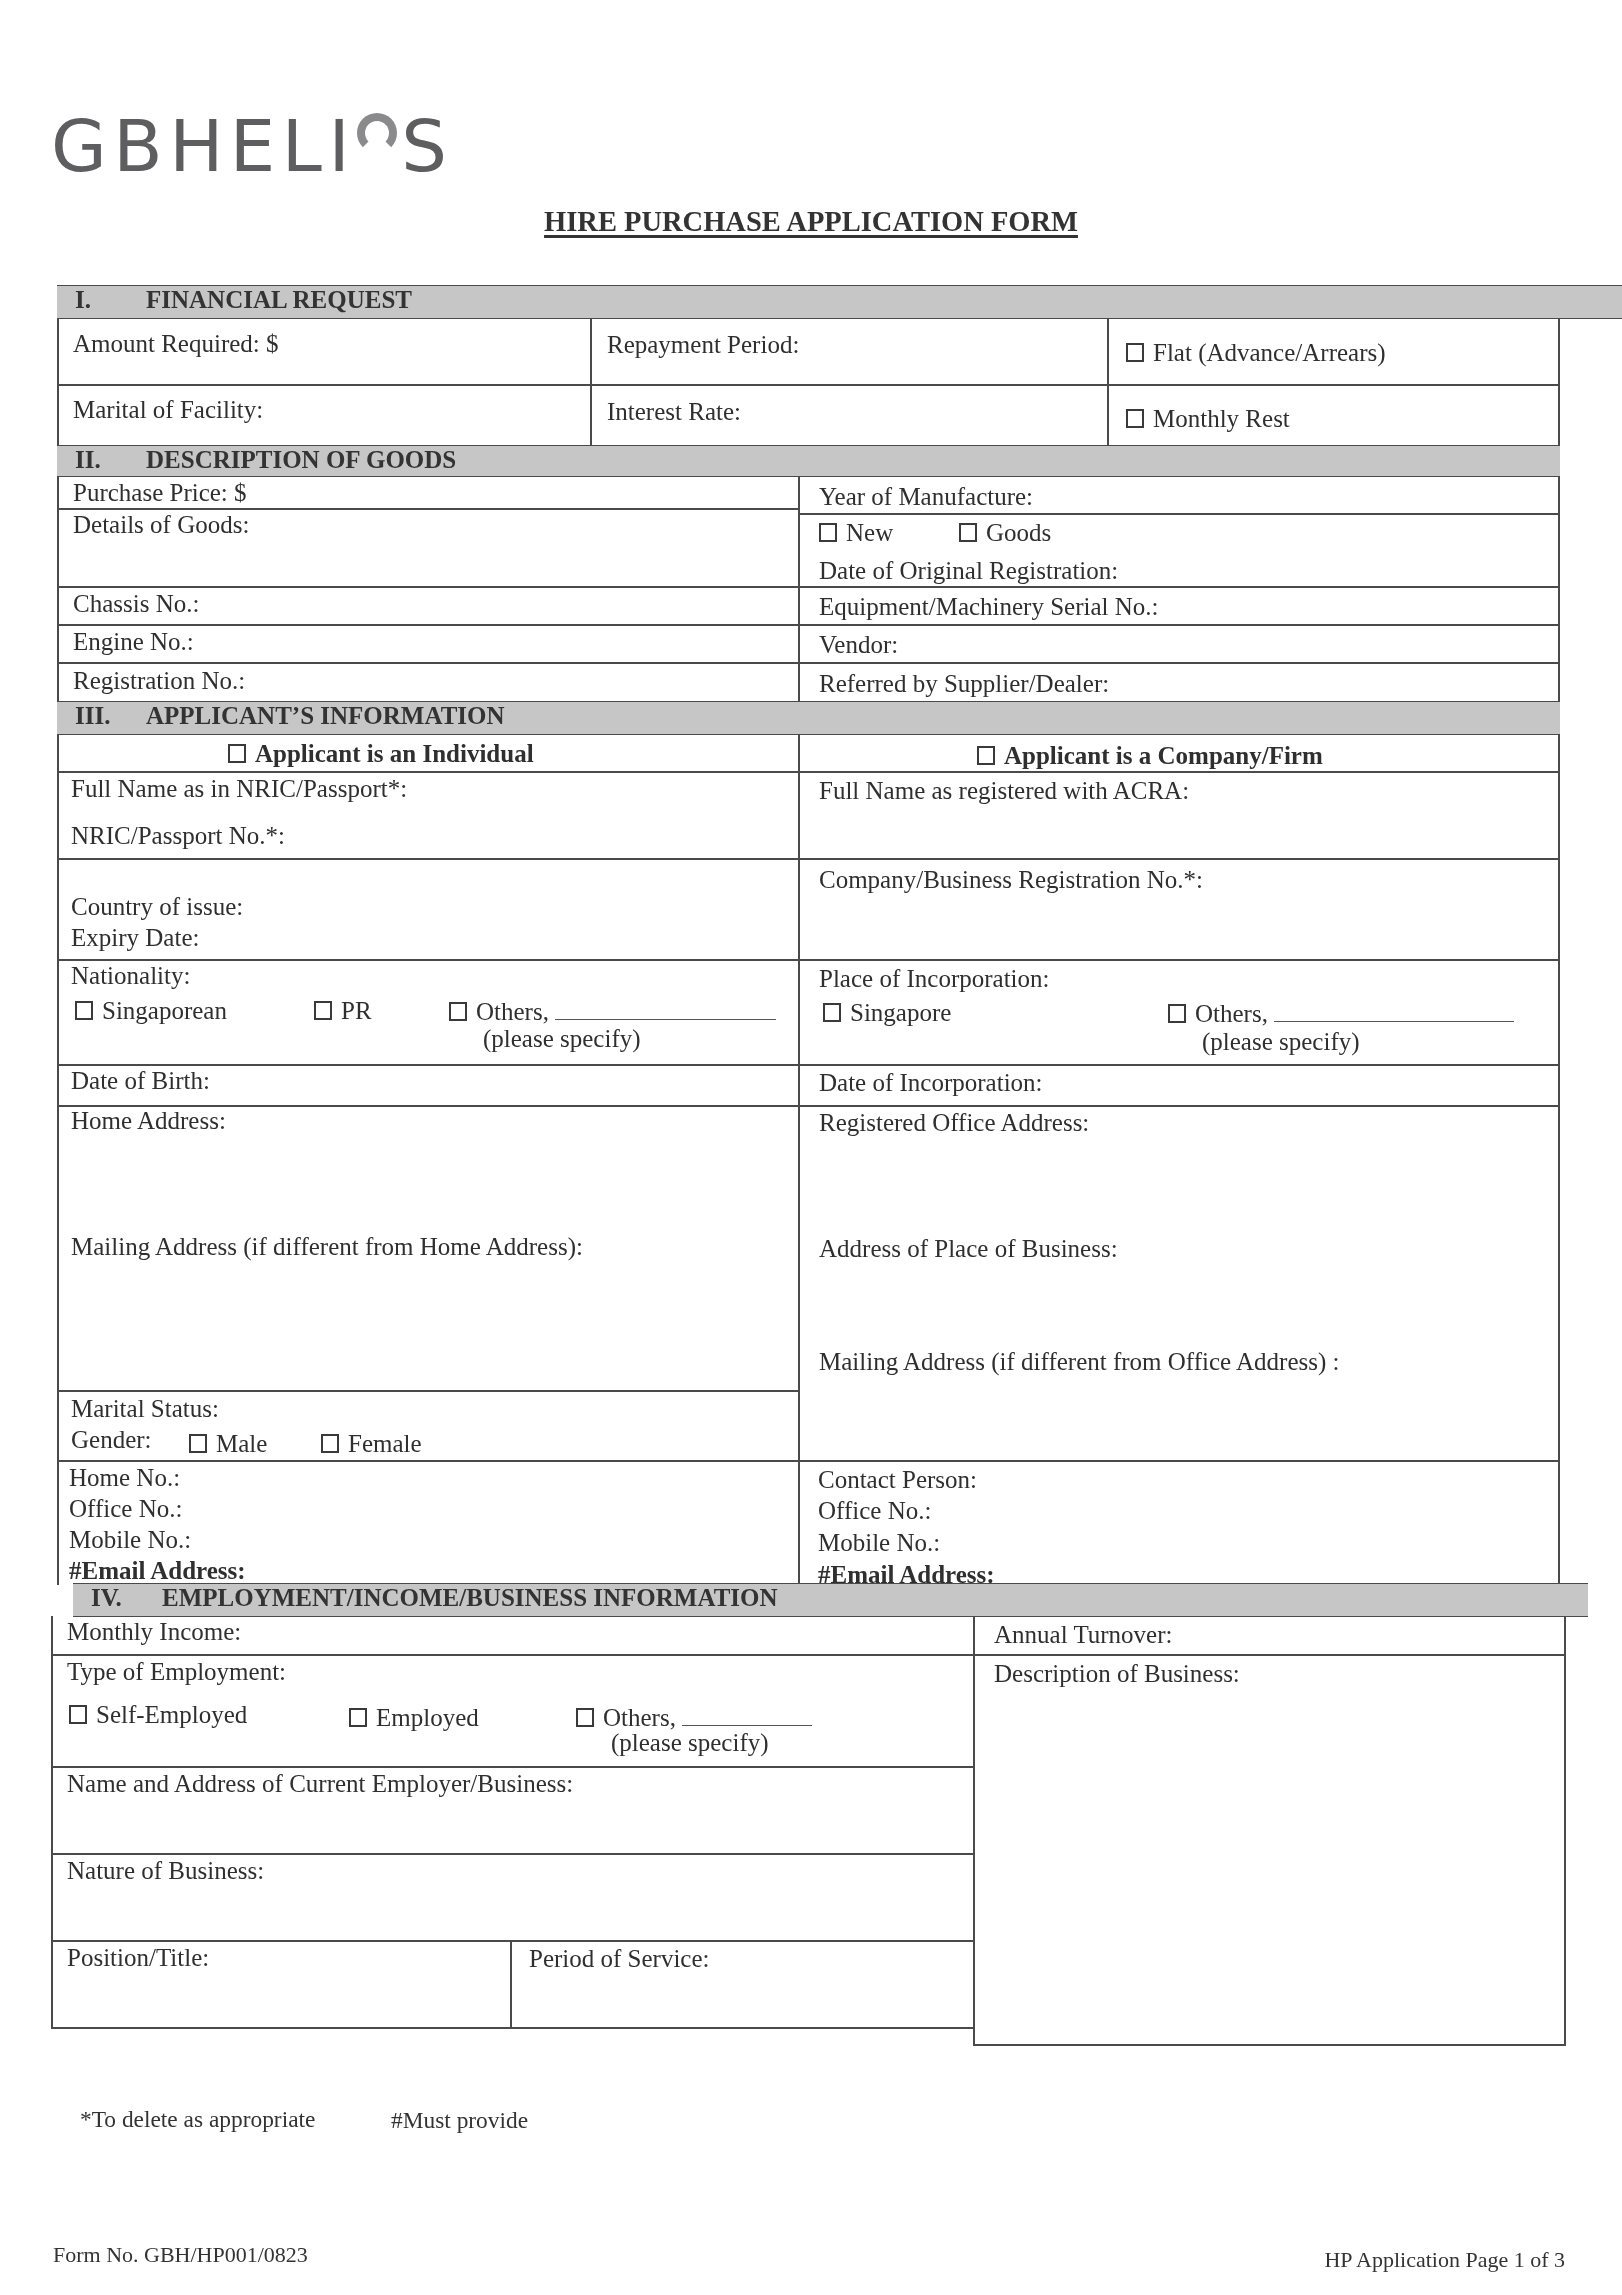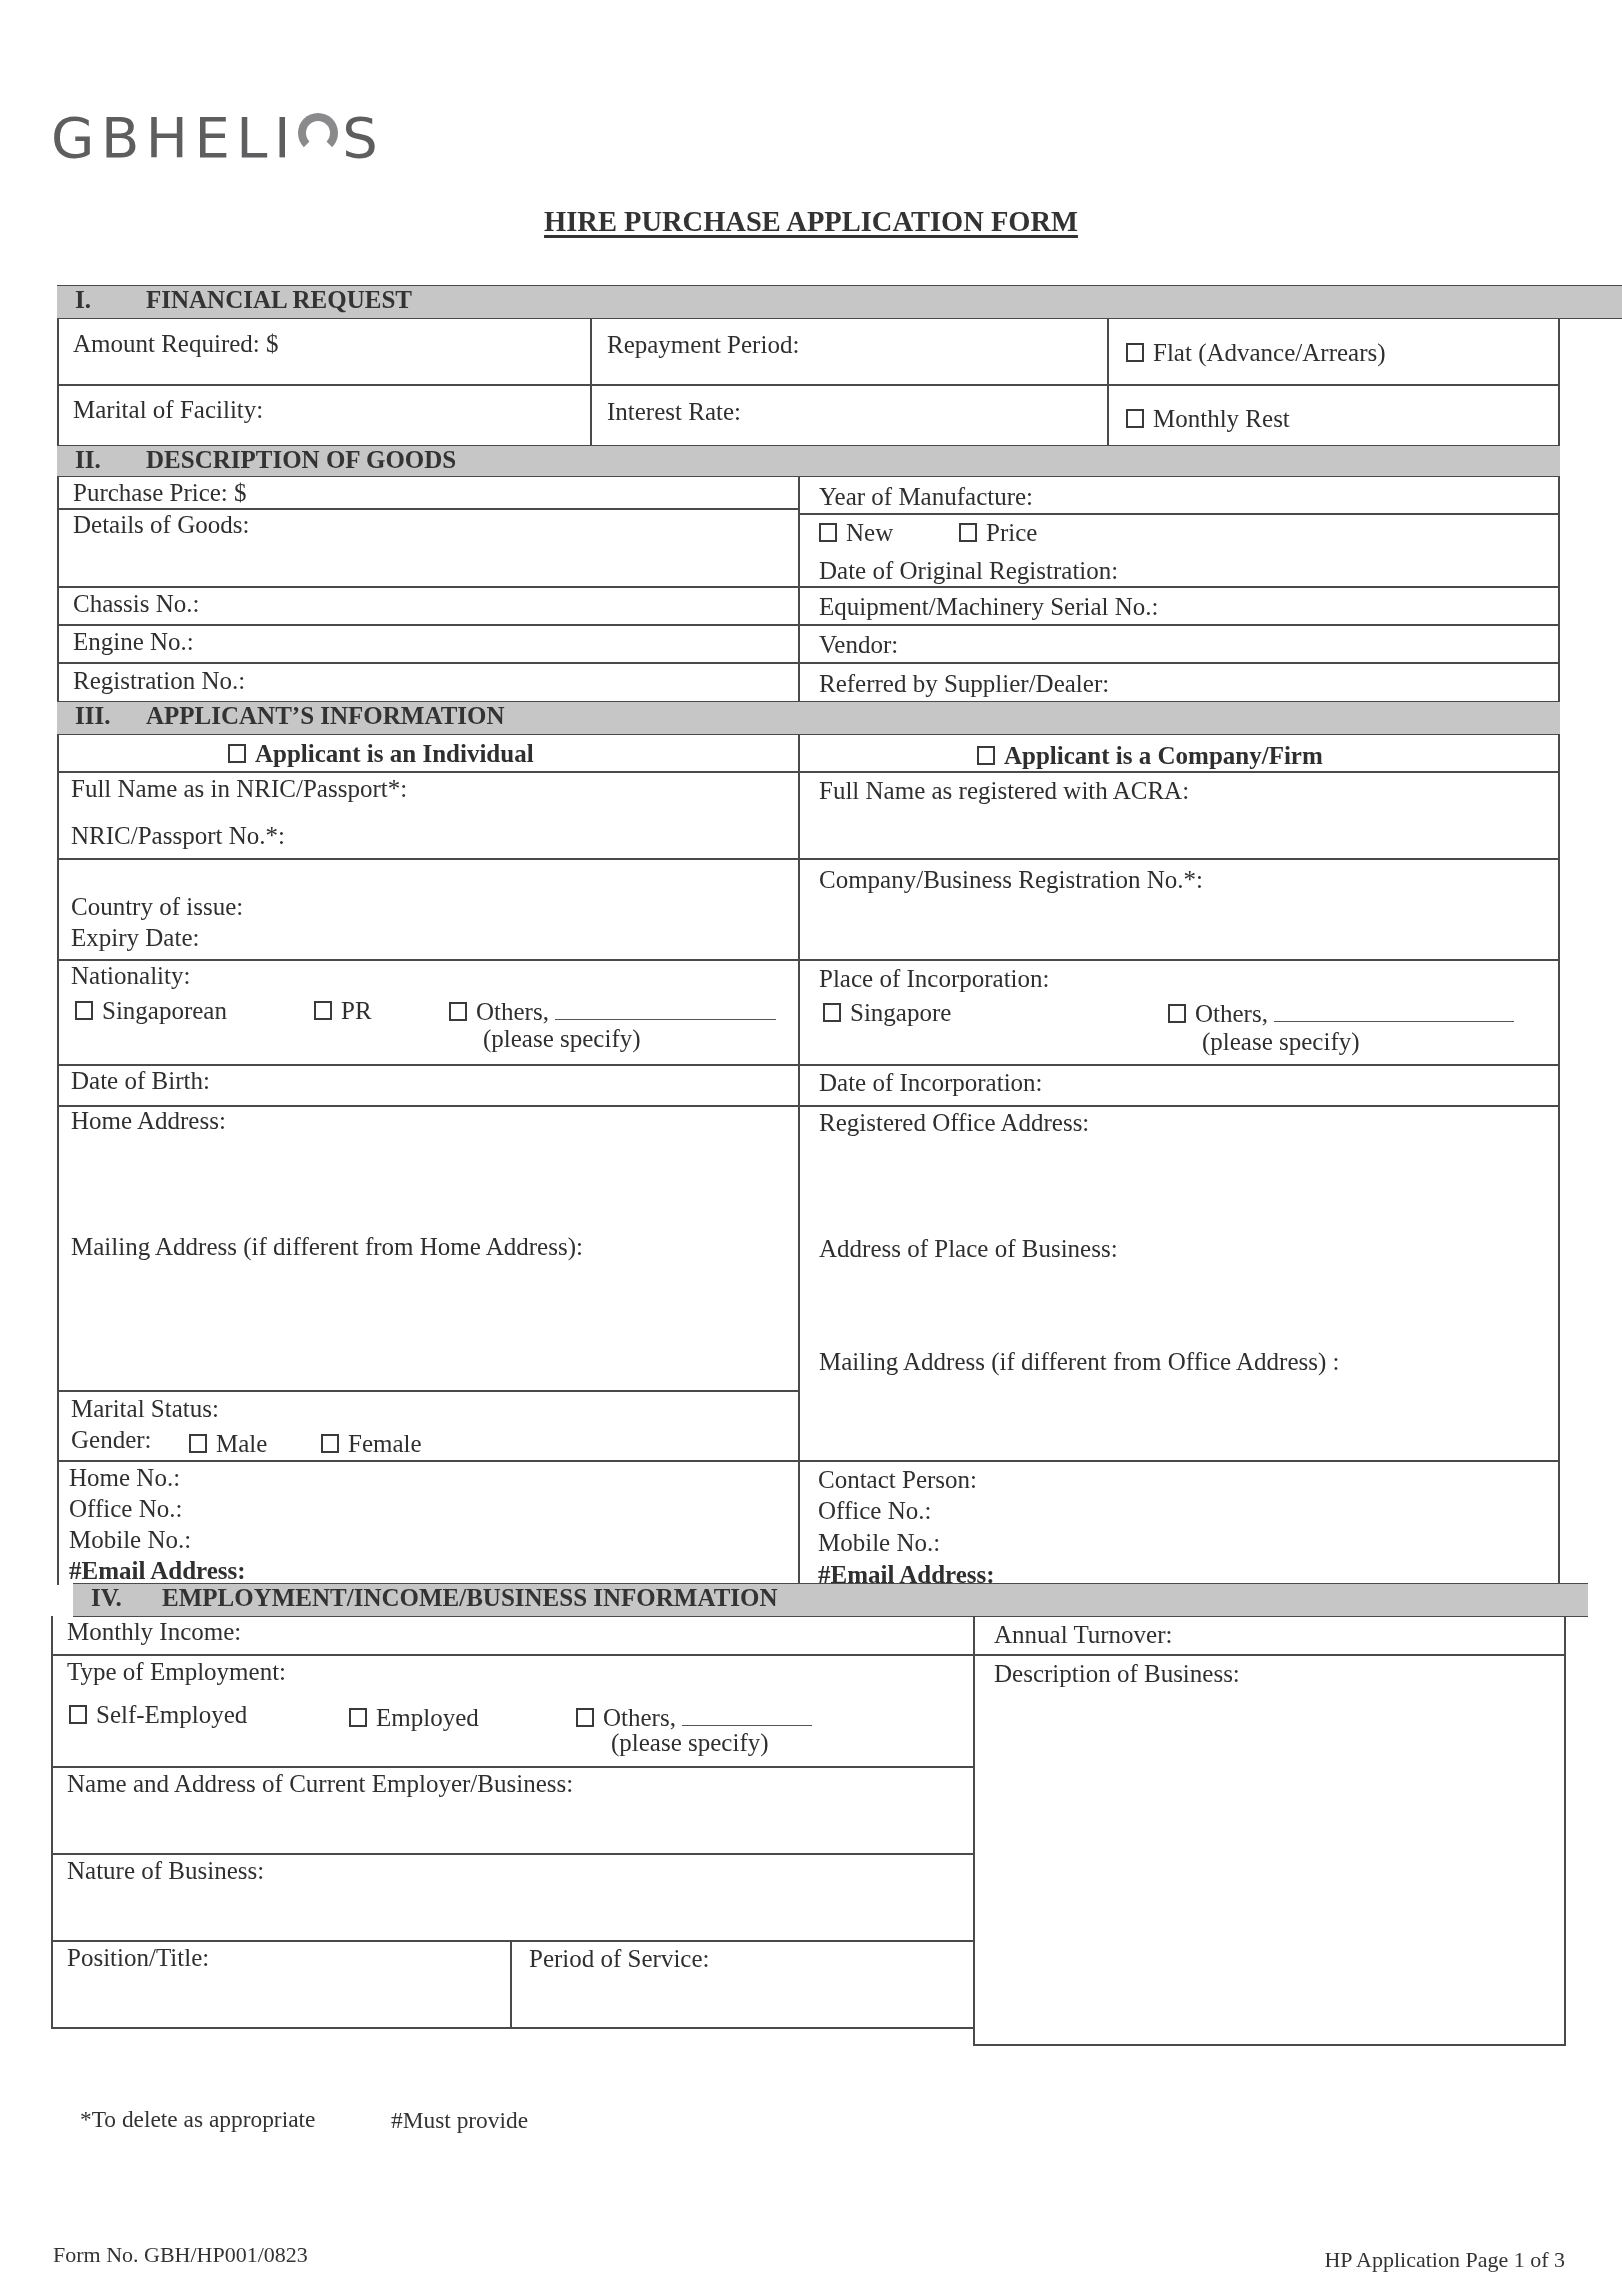--- a/index.html
+++ b/index.html
@@ -1,20 +1,20 @@
 <!DOCTYPE html>
 <html style="font-size:10.4px"><head>
 <meta charset="utf-8">
 <style>
   html, body { margin:0; padding:0; background:#ffffff; }
   body { width:1622px; height:2295px; position:relative; overflow:hidden;
          font-family:"Liberation Serif", "DejaVu Serif", serif; color:#2a2a2a; }
   .abs { position:absolute; }
   .logo { left:51px; top:110px; font-family:"DejaVu Sans", "Liberation Sans", sans-serif;
-          font-size:56px; letter-spacing:6.5px; color:#5e5e60; font-weight:500; line-height:1; }
+          font-size:72px; letter-spacing:6.5px; color:#5e5e60; font-weight:500; line-height:1; }
   .logo .arc { display:inline-block; width:40px; height:40px; border:8.4px solid #8a8a8c; border-bottom-color:transparent;
                border-radius:50%; vertical-align:top; margin:0 3.9px 0 1.3px; position:relative; top:2.6px; box-sizing:border-box;}
   .title { left:0; width:1622px; top:206px; text-align:center; font-size:28.5px; font-weight:bold;
            text-decoration:underline; text-decoration-thickness:2.6px; text-underline-offset:3.9px; color:#333; }
   .line-h { position:absolute; height:1.9px; background:#4a4a4a; }
   .line-v { position:absolute; width:1.9px; background:#4a4a4a; }
   .hdr { position:absolute; background:#c6c6c6; border-top:1.9px solid #4a4a4a; border-bottom:1.9px solid #4a4a4a;
          box-sizing:border-box; font-weight:bold; font-size:25px; color:#333; padding-left:18px; line-height:27px; }
   .hdr .num { display:inline-block; width:71px; }
   .lbl { position:absolute; font-size:25px; color:#2f2f2f; white-space:nowrap; line-height:28.5px; }
@@ -64,21 +64,21 @@
 <div class="line-h" style="left:798px; top:513px; width:762px;"></div>
 
 <div class="lbl" style="left:73px; top:479px;">Purchase Price: $</div>
 <div class="lbl" style="left:73px; top:511px;">Details of Goods:</div>
 <div class="lbl" style="left:73px; top:590px;">Chassis No.:</div>
 <div class="lbl" style="left:73px; top:628px;">Engine No.:</div>
 <div class="lbl" style="left:73px; top:667px;">Registration No.:</div>
 
 <div class="lbl" style="left:819px; top:483px;">Year of Manufacture:</div>
 <div class="lbl" style="left:819px; top:519px;"><span class="cb"></span><span>New</span></div>
-<div class="lbl" style="left:959px; top:519px;"><span class="cb"></span><span>Price</span></div>
+<div class="lbl" style="left:959px; top:519px;"><span class="cb"></span><span>Goods</span></div>
 <div class="lbl" style="left:819px; top:557px;">Date of Original Registration:</div>
 <div class="lbl" style="left:819px; top:593px;">Equipment/Machinery Serial No.:</div>
 <div class="lbl" style="left:819px; top:631px;">Vendor:</div>
 <div class="lbl" style="left:819px; top:670px;">Referred by Supplier/Dealer:</div>
 
 <div class="hdr" style="left:57px; top:701px; width:1503px; height:34px;">
   <span class="num">III.</span><span>APPLICANT’S INFORMATION</span>
 </div>
 <div class="line-h" style="left:57px; top:771px; width:1503px;"></div>
 <div class="line-h" style="left:57px; top:858px; width:1503px;"></div>

